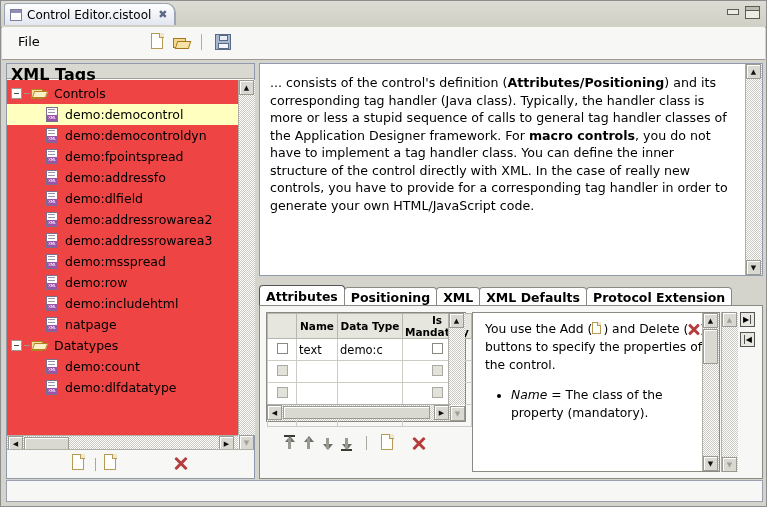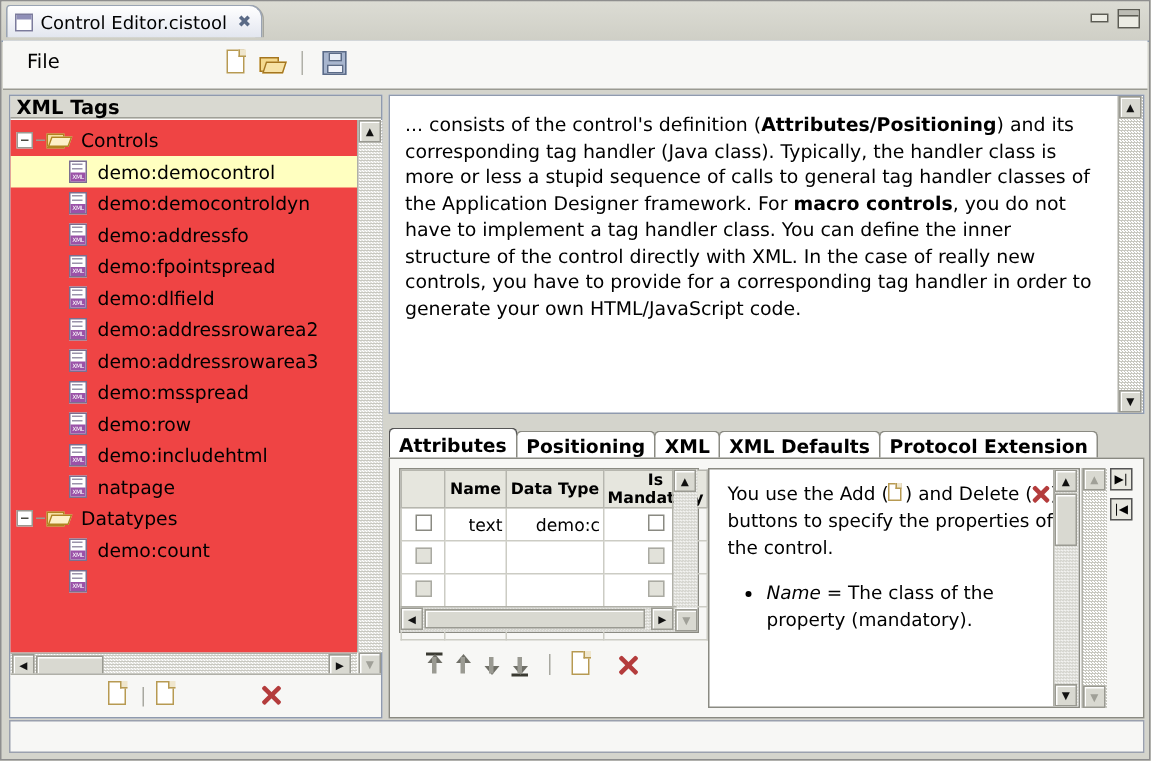--- a/index.html
+++ b/index.html
@@ -68,21 +68,21 @@
   .ic-x{width:14px;height:14px;position:relative;display:inline-block;}
   .ic-x:before,.ic-x:after{content:"";position:absolute;left:-1px;top:6px;
       width:16px;height:3px;background:#b43c3c;border-radius:1px;}
   .ic-x:before{transform:rotate(45deg);}
   .ic-x:after{transform:rotate(-45deg);}
 
   
   .leftpanel{position:absolute;left:5px;top:62px;width:249px;height:416px;
       background:#fafaf8;border:1px solid #8f9aae;box-sizing:border-box;}
   .lp-head{height:15px;background:#d9d9d1;border-bottom:1px solid #a0a098;
-      font-size:13px;font-weight:bold;padding:1px 0 0 4px;box-sizing:border-box;}
+      font-size:16px;font-weight:bold;padding:1px 0 0 4px;box-sizing:border-box;}
   .tree{position:absolute;left:0;top:16px;width:231px;height:355px;
       background:#ef4444;overflow:hidden;padding-top:3px;box-sizing:border-box;}
   .trow{height:21px;display:flex;align-items:center;font-size:12.5px;
       padding-left:4px;white-space:nowrap;}
   .trow.sel{background:#ffffc0;}
   .twist{width:11px;height:11px;border:1px solid #9a9a92;background:#fff;
       box-sizing:border-box;position:relative;margin-right:2px;flex:0 0 auto;}
   .twist:after{content:"";position:absolute;left:2px;top:4px;width:5px;height:1px;
       background:#4a4a42;}
   .tline{width:6px;height:1px;background:#9a9a92;margin-right:1px;flex:0 0 auto;}
@@ -137,21 +137,21 @@
   .tabitem.active{height:21px;border-color:#555;}
   .tabbody{position:absolute;left:0;top:20px;width:504px;height:174px;
       background:#f7f7f5;border:1px solid #8a8a82;box-sizing:border-box;}
 
   .grid{position:absolute;left:6px;top:6px;width:200px;height:110px;
       border:1px solid #8a8a82;background:#fff;box-sizing:border-box;}
   .grid table{border-collapse:collapse;width:184px;table-layout:fixed;}
   .grid th{background:#e6e6de;border:1px solid #b6b6ae;font-size:10.5px;
       font-weight:bold;height:17px;padding:0 2px;}
   .grid td{border:1px solid #ccccc4;height:21px;font-size:11.5px;padding:0 2px;
-      overflow:hidden;white-space:nowrap;text-align:right;}
+      overflow:hidden;white-space:nowrap;}
   .cb{width:11px;height:11px;border:1px solid #8a8a82;background:#fff;
       box-sizing:border-box;display:inline-block;}
   .cb.gray{background:#e2e2da;border-color:#aaaaa2;}
 
   .gridbar{position:absolute;left:6px;top:124px;width:200px;height:26px;
       display:flex;align-items:center;gap:8px;padding-left:18px;box-sizing:border-box;}
   .arrow{width:11px;height:16px;position:relative;display:inline-block;}
   .arrow .stem{position:absolute;left:4px;top:3px;width:3px;height:11px;background:#9a9a92;}
   .arrow .head{position:absolute;left:1px;top:1px;width:0;height:0;
       border-left:5px solid transparent;border-right:5px solid transparent;
@@ -254,29 +254,29 @@
             <span class="tg">XML</span>
           </span>
           <span>demo:democontroldyn</span>
         </div>
         <div class="trow indent2">
           <span class="ic-xml">
             <span class="pg"></span>
             <span class="ln"></span>
             <span class="tg">XML</span>
           </span>
+          <span>demo:fpointspread</span>
+        </div>
+        <div class="trow indent2">
+          <span class="ic-xml">
+            <span class="pg"></span>
+            <span class="ln"></span>
+            <span class="tg">XML</span>
+          </span>
           <span>demo:addressfo</span>
-        </div>
-        <div class="trow indent2">
-          <span class="ic-xml">
-            <span class="pg"></span>
-            <span class="ln"></span>
-            <span class="tg">XML</span>
-          </span>
-          <span>demo:fpointspread</span>
         </div>
         <div class="trow indent2">
           <span class="ic-xml">
             <span class="pg"></span>
             <span class="ln"></span>
             <span class="tg">XML</span>
           </span>
           <span>demo:dlfield</span>
         </div>
         <div class="trow indent2">
@@ -343,20 +343,21 @@
             <span class="tg">XML</span>
           </span>
           <span>demo:count</span>
         </div>
         <div class="trow indent2">
           <span class="ic-xml">
             <span class="pg"></span>
             <span class="ln"></span>
             <span class="tg">XML</span>
           </span>
+          <span>demo:dlfdatatype</span>
         </div>
       </div>
 
     <div class="sb-v" style="left:231px;top:16px;width:16px;height:355px;">
       <div class="sb-btn" style="left:0;top:0;">▲</div>
     </div>
 
     <div class="sb-h" style="left:0;top:371px;width:231px;height:16px;">
       <div class="sb-btn" style="left:1px;top:0;">◀</div>
       <div class="sb-thumb" style="left:17px;top:1px;width:45px;height:13px;"></div>

